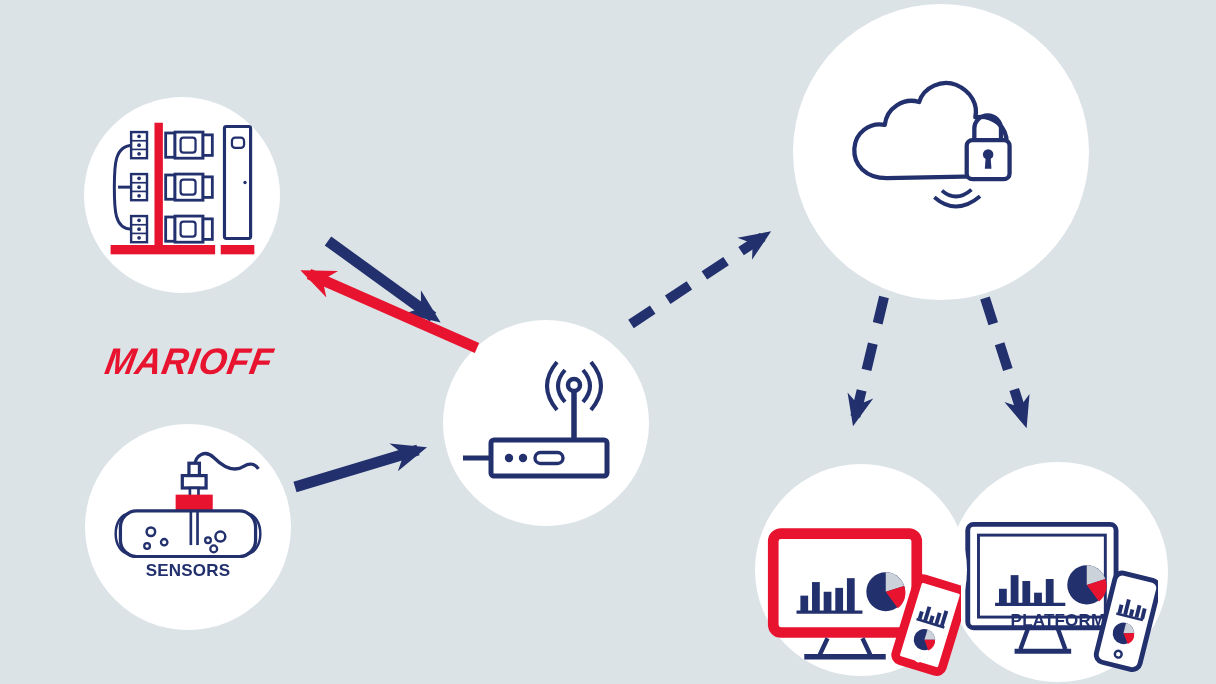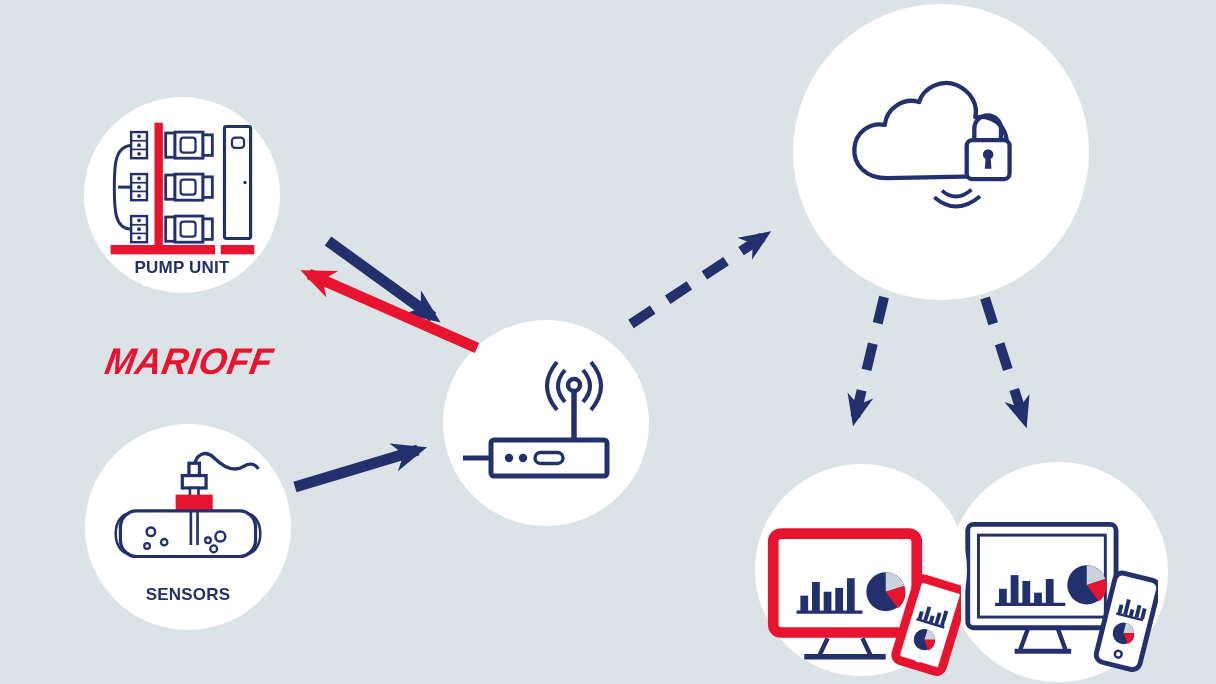--- a/index.html
+++ b/index.html
@@ -12,21 +12,21 @@
   .node svg{position:absolute;left:50%;transform:translateX(-50%);}
   .node-pump{left:84px;top:97px;width:196px;height:196px;}
   .node-sensors{left:85px;top:424px;width:206px;height:206px;}
   .node-router{left:443px;top:320px;width:206px;height:206px;}
   .node-cloud{left:793px;top:4px;width:296px;height:296px;}
   .node-screens{left:755px;top:464px;width:212px;height:212px;}
   .node-customer{left:948px;top:462px;width:220px;height:220px;}
   .lbl{position:absolute;width:100%;text-align:center;color:var(--navy);font-weight:bold;
        font-size:17px;letter-spacing:.2px;line-height:1.25;}
   .lbl-pump{top:160px;}
-  .lbl-sensors{top:136px;margin-top:24px;}
+  .lbl-sensors{top:136px;}
   .lbl-customer{top:148px;}
   .logo{position:absolute;left:103px;top:341px;color:var(--red);font-style:italic;font-weight:800;
         font-size:37px;letter-spacing:.5px;transform:skewX(-10deg) scaleX(.97);}
   .arrows{position:absolute;left:0;top:0;z-index:6;pointer-events:none;}
   
   .sN{stroke:var(--navy);} .sR{stroke:var(--red);}
   .fN{fill:var(--navy);} .fR{fill:var(--red);} .fW{fill:var(--white);} .fG{fill:var(--pie_gray);} .nf{fill:none;}
 </style>
 </head>
 <body>
@@ -85,21 +85,20 @@
           </g>
       </g>
       <rect class="fR" x="6" y="135" width="112" height="10"></rect>
       <g>
         <rect class="fW sN" stroke-width="3.4" rx="2" x="128" y="8" width="28" height="120"></rect>
         <rect class="nf sN" stroke-width="2.4" rx="3.5" x="136" y="20" width="13" height="11"></rect>
         <circle class="fN" cx="150" cy="68" r="1.8"></circle>
         <rect class="fR" x="124" y="135" width="36" height="10"></rect>
       </g>
     </svg>
-    <div class="lbl lbl-pump">PUMP UNIT</div>
   </div>
 
   <div class="logo">MARIOFF</div>
 
   <div class="node node-sensors">
     <svg style="top:24px" width="162" height="138" viewBox="0 0 170 145">
       <path class="nf sN" stroke-width="3.4" d="M92 20 C92 6 104 2 112 10 C120 18 132 27 144 19 C150 15 156 17 159 22"></path>
       <rect class="fW sN" stroke-width="3.4" x="86" y="16" width="11" height="13"></rect>
       <rect class="fW sN" stroke-width="3.4" x="79" y="29" width="25" height="13"></rect>
       <rect class="fW sN" stroke-width="2.8" x="87" y="42" width="9" height="62"></rect>
@@ -187,20 +186,21 @@
         <rect class="fN" x="173" y="96" width="4" height="7"></rect>
         <rect class="fN" x="179" y="90" width="4" height="13"></rect>
         <rect class="fN" x="185" y="92" width="4" height="11"></rect>
         <circle class="fN" cx="172" cy="122" r="11"></circle>
         <path class="fG" d="M172 122 L172 111 A11 11 0 0 1 182.5 119 Z"></path>
         <path class="fR" d="M172 122 L182.5 119 A11 11 0 0 1 179 131.5 Z"></path>
         <circle class="fW sN" stroke-width="2.5" cx="172" cy="144" r="3.5"></circle>
       </g>
     </svg>
     <div class="lbl lbl-customer">
+      <div>PLATFORM</div>
     </div>
   </div>
 
   <div class="node node-screens">
     <svg style="top:56px" width="200" height="160" viewBox="0 0 205 165">
       <g>
         <rect class="fW sR" stroke-width="11" rx="8" x="12" y="14" width="148" height="102"></rect>
         <path class="nf sN" stroke-width="4.5" d="M68 122 L60 139 M104 122 L112 139"></path>
         <line class="sN" stroke-width="5.5" x1="44" y1="141" x2="128" y2="141"></line>
       </g>

